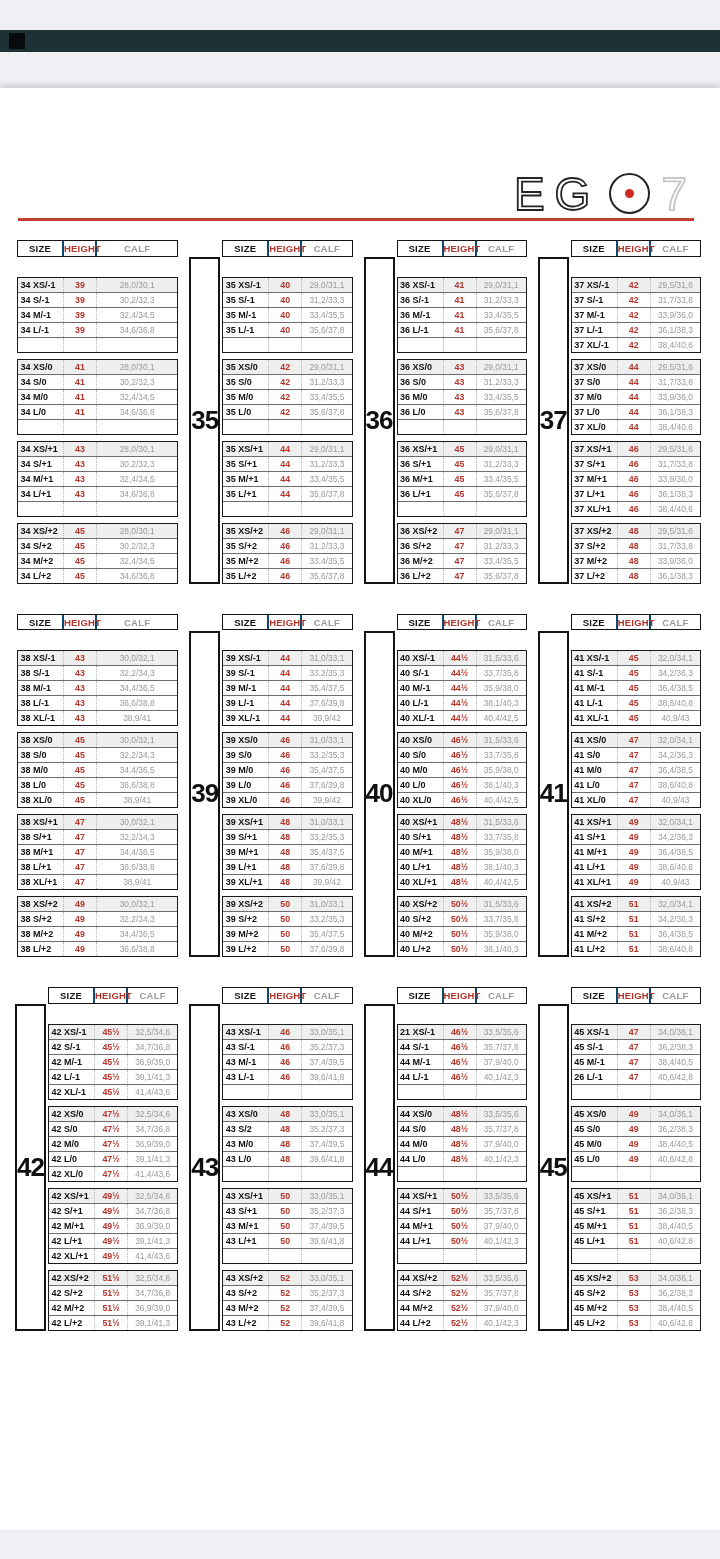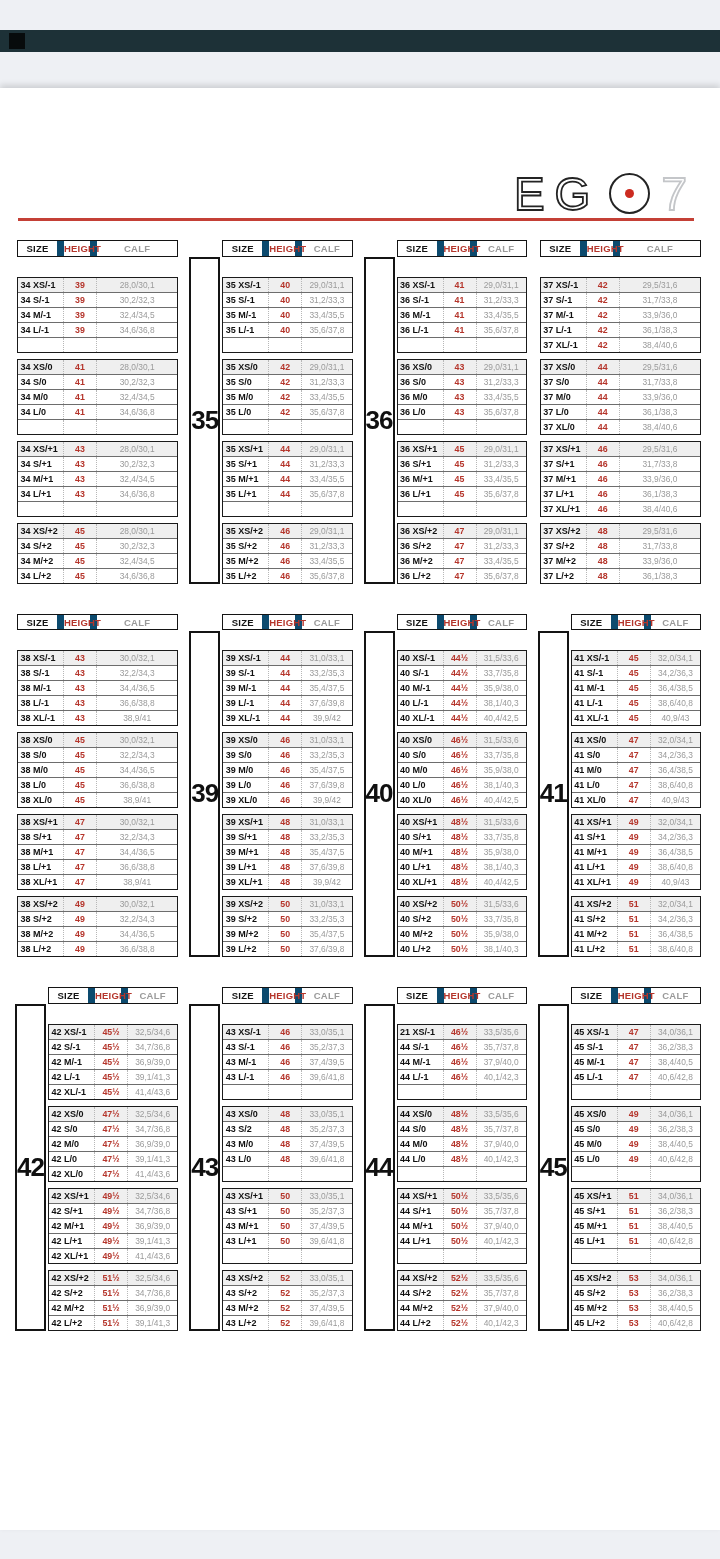--- a/index.html
+++ b/index.html
@@ -40,21 +40,21 @@
     display:grid;grid-template-columns:repeat(4,1fr);column-gap:11px;row-gap:30px;
   }
   .tblock{display:flex;align-items:stretch;min-width:0;}
   .numbox{
     width:27px;flex:0 0 auto;border:2.5px solid #141414;margin-top:17px;background:#fff;
     display:flex;align-items:center;justify-content:center;
   }
   .num{font-size:26px;font-weight:bold;color:#101010;letter-spacing:-1px;}
   .dt{flex:1;margin-left:2px;min-width:0;}
   .thead{display:grid;grid-template-columns:46px 33px 1fr;border:1.8px solid #141414;background:#fff;}
-  .hc{font-size:9.5px;font-weight:bold;text-align:center;padding:2px 0 1.5px 0;border-right:7px solid #0c4a6e;letter-spacing:.2px;}
+  .hc{font-size:9.5px;font-weight:bold;text-align:center;padding:2px 0 1.5px 0;border-right:2px solid #0c4a6e;letter-spacing:.2px;}
   .hc:last-child{border-right:none;}
   .hsize{color:#141414;}
   .hheight{color:#b5352b;}
   .hcalf{color:#9a9a9a;}
   .group{border:1.8px solid #1a1a1a;margin-top:6px;background:#fff;}
   .tbody .group:first-child{margin-top:20px;}
   .row{display:grid;grid-template-columns:46px 33px 1fr;height:14px;border-top:1px solid #6d6d6d;}
   .group .row:first-child{border-top:none;}
   .rfirst{background:#efefef;}
   .cell{overflow:hidden;white-space:nowrap;display:flex;align-items:center;min-width:0;}
@@ -427,20 +427,23 @@
                 <div class="cell csize">36 L/+2</div>
                 <div class="cell cheight">47</div>
                 <div class="cell ccalf">35,6/37,8</div>
               </div>
             </div>
           </div>
     </div>
   </div>
 
   <div class="tblock">
+    <div class="numbox">
+      <span class="num">37</span>
+    </div>
     <div class="dt">
       <div class="thead">
         <div class="hc hsize">SIZE</div>
         <div class="hc hheight">HEIGHT</div>
         <div class="hc hcalf">CALF</div>
       </div>
       <div class="tbody">
             <div class="group">
               <div class="row rfirst">
                 <div class="cell csize">37 XS/-1</div>
@@ -1392,21 +1395,21 @@
                 <div class="cell csize">45 S/-1</div>
                 <div class="cell cheight">47</div>
                 <div class="cell ccalf">36,2/38,3</div>
               </div>
               <div class="row">
                 <div class="cell csize">45 M/-1</div>
                 <div class="cell cheight">47</div>
                 <div class="cell ccalf">38,4/40,5</div>
               </div>
               <div class="row">
-                <div class="cell csize">45 L/-1</div>
+                <div class="cell csize">26 L/-1</div>
                 <div class="cell cheight">47</div>
                 <div class="cell ccalf">40,6/42,8</div>
               </div>
               <div class="row blank">
                 <div class="cell csize"></div>
                 <div class="cell cheight"></div>
                 <div class="cell ccalf"></div>
               </div>
             </div>
             <div class="group">

